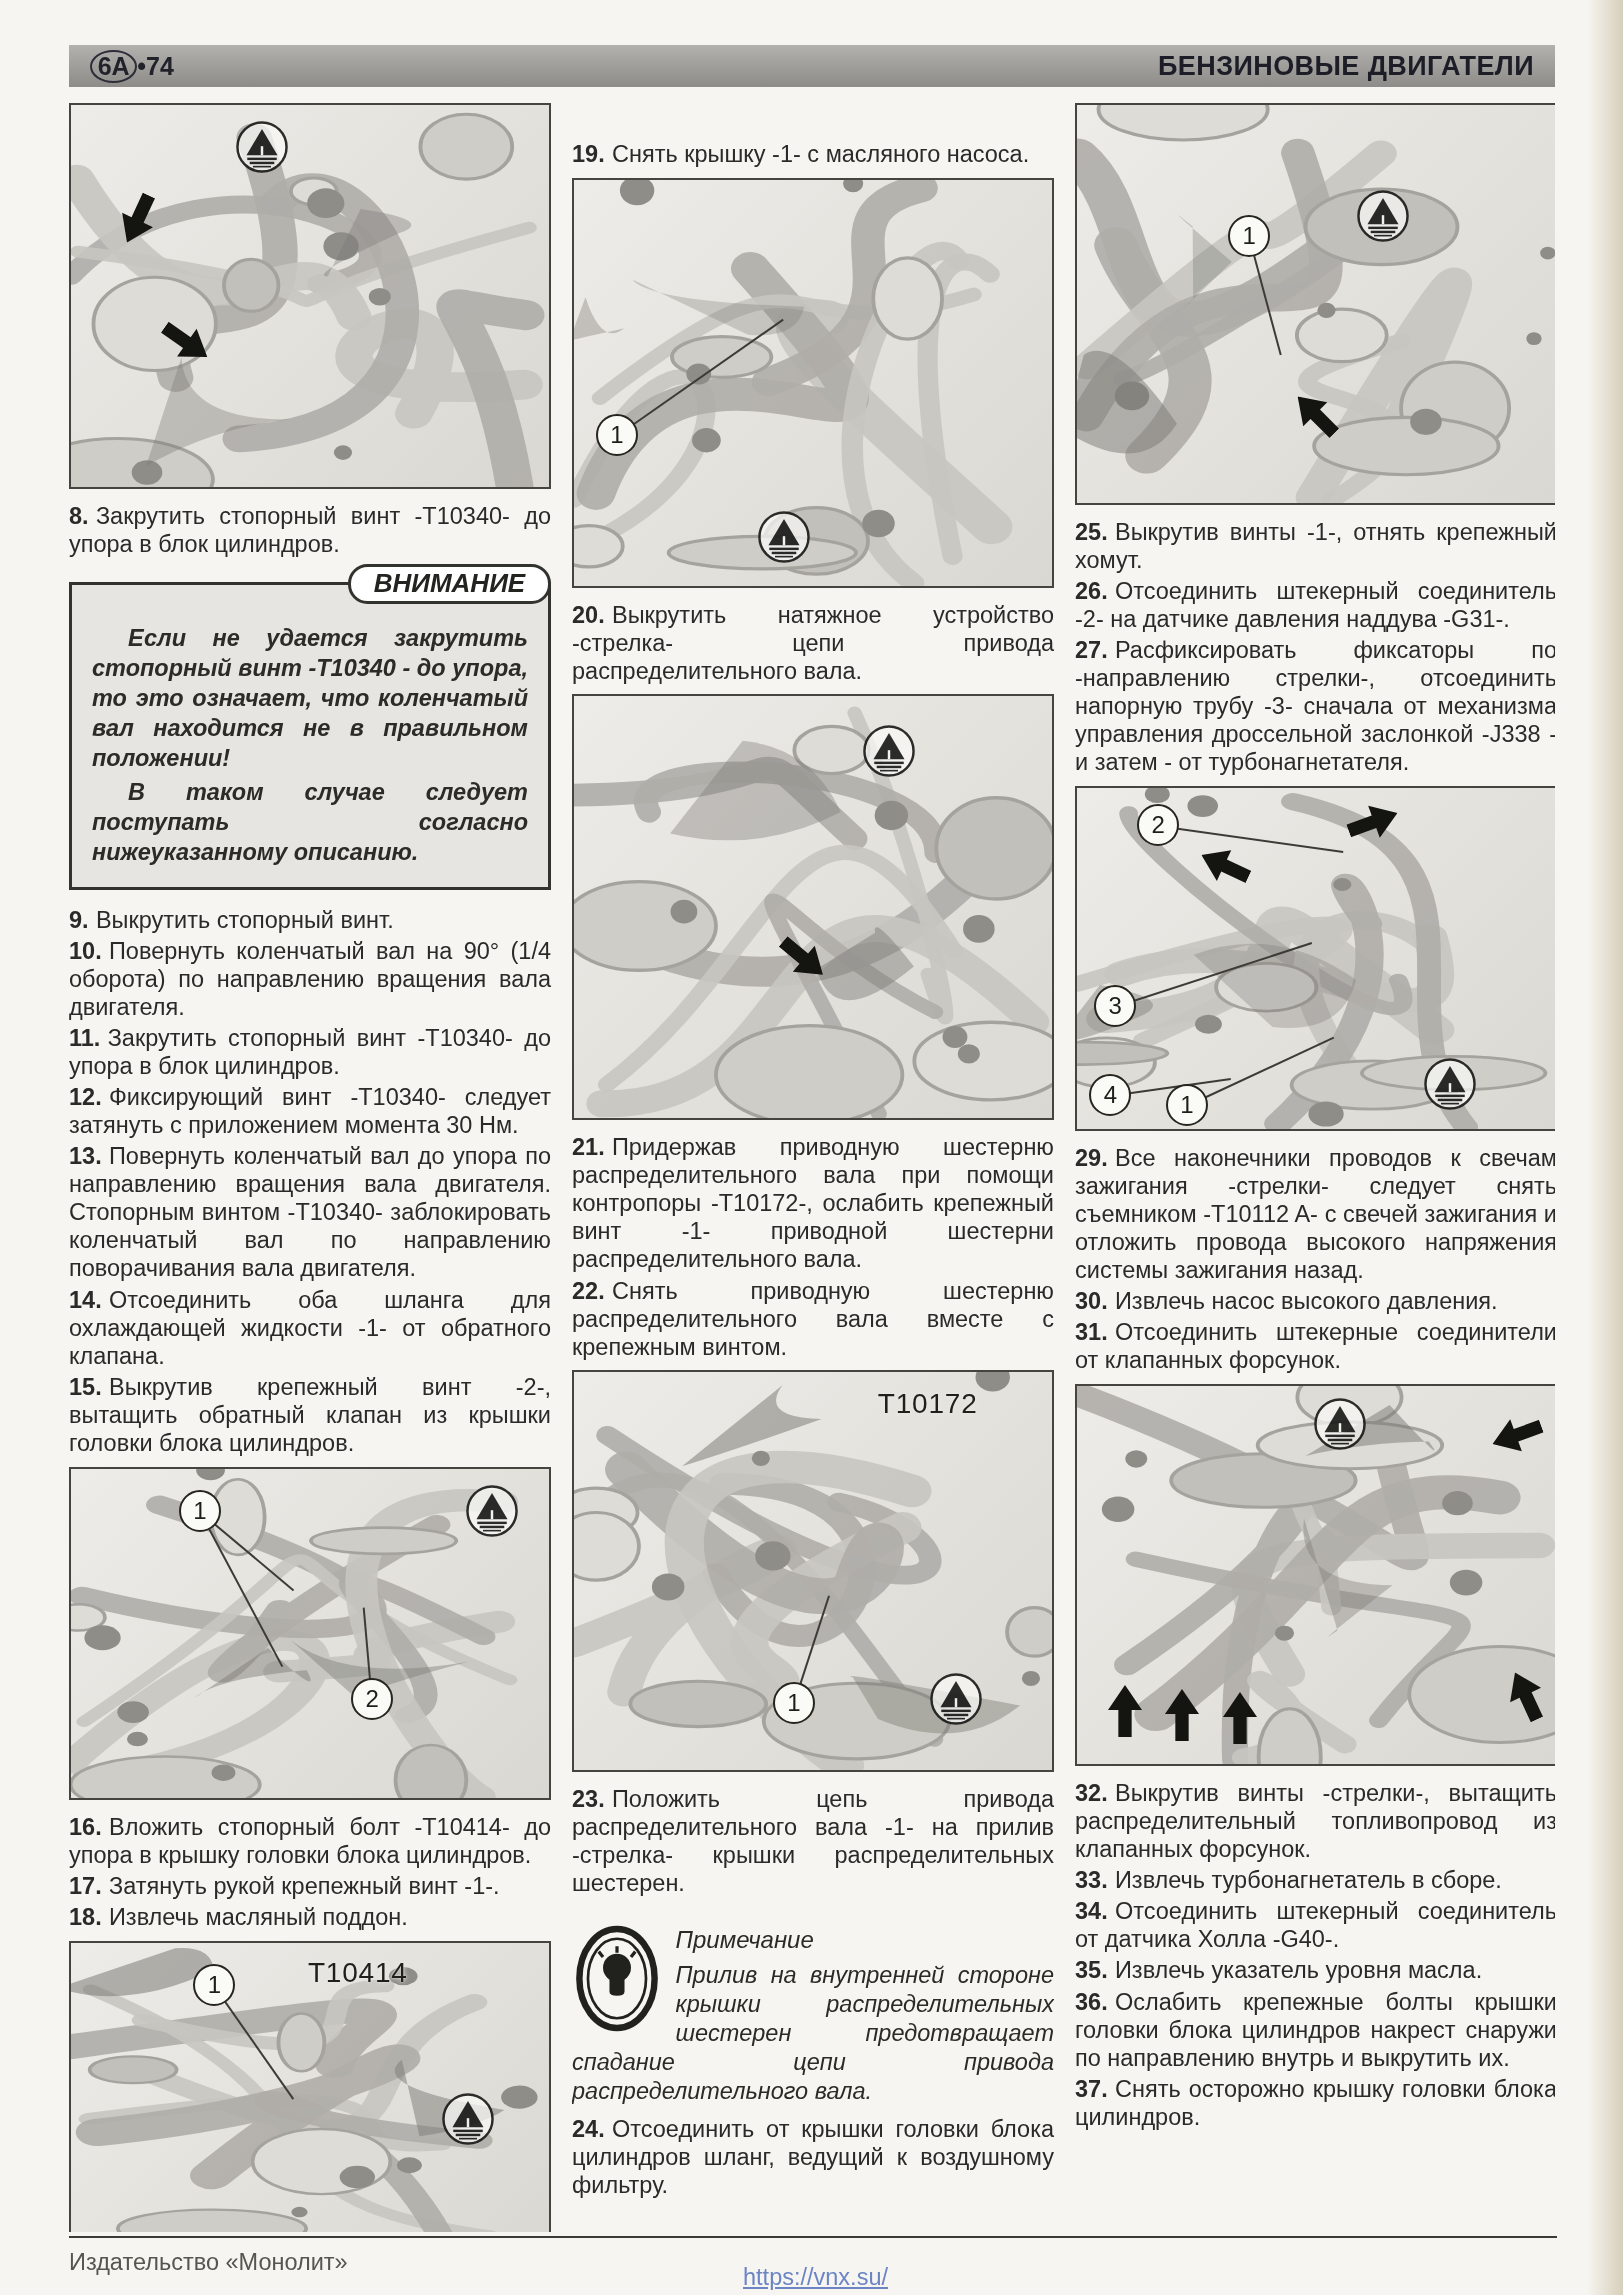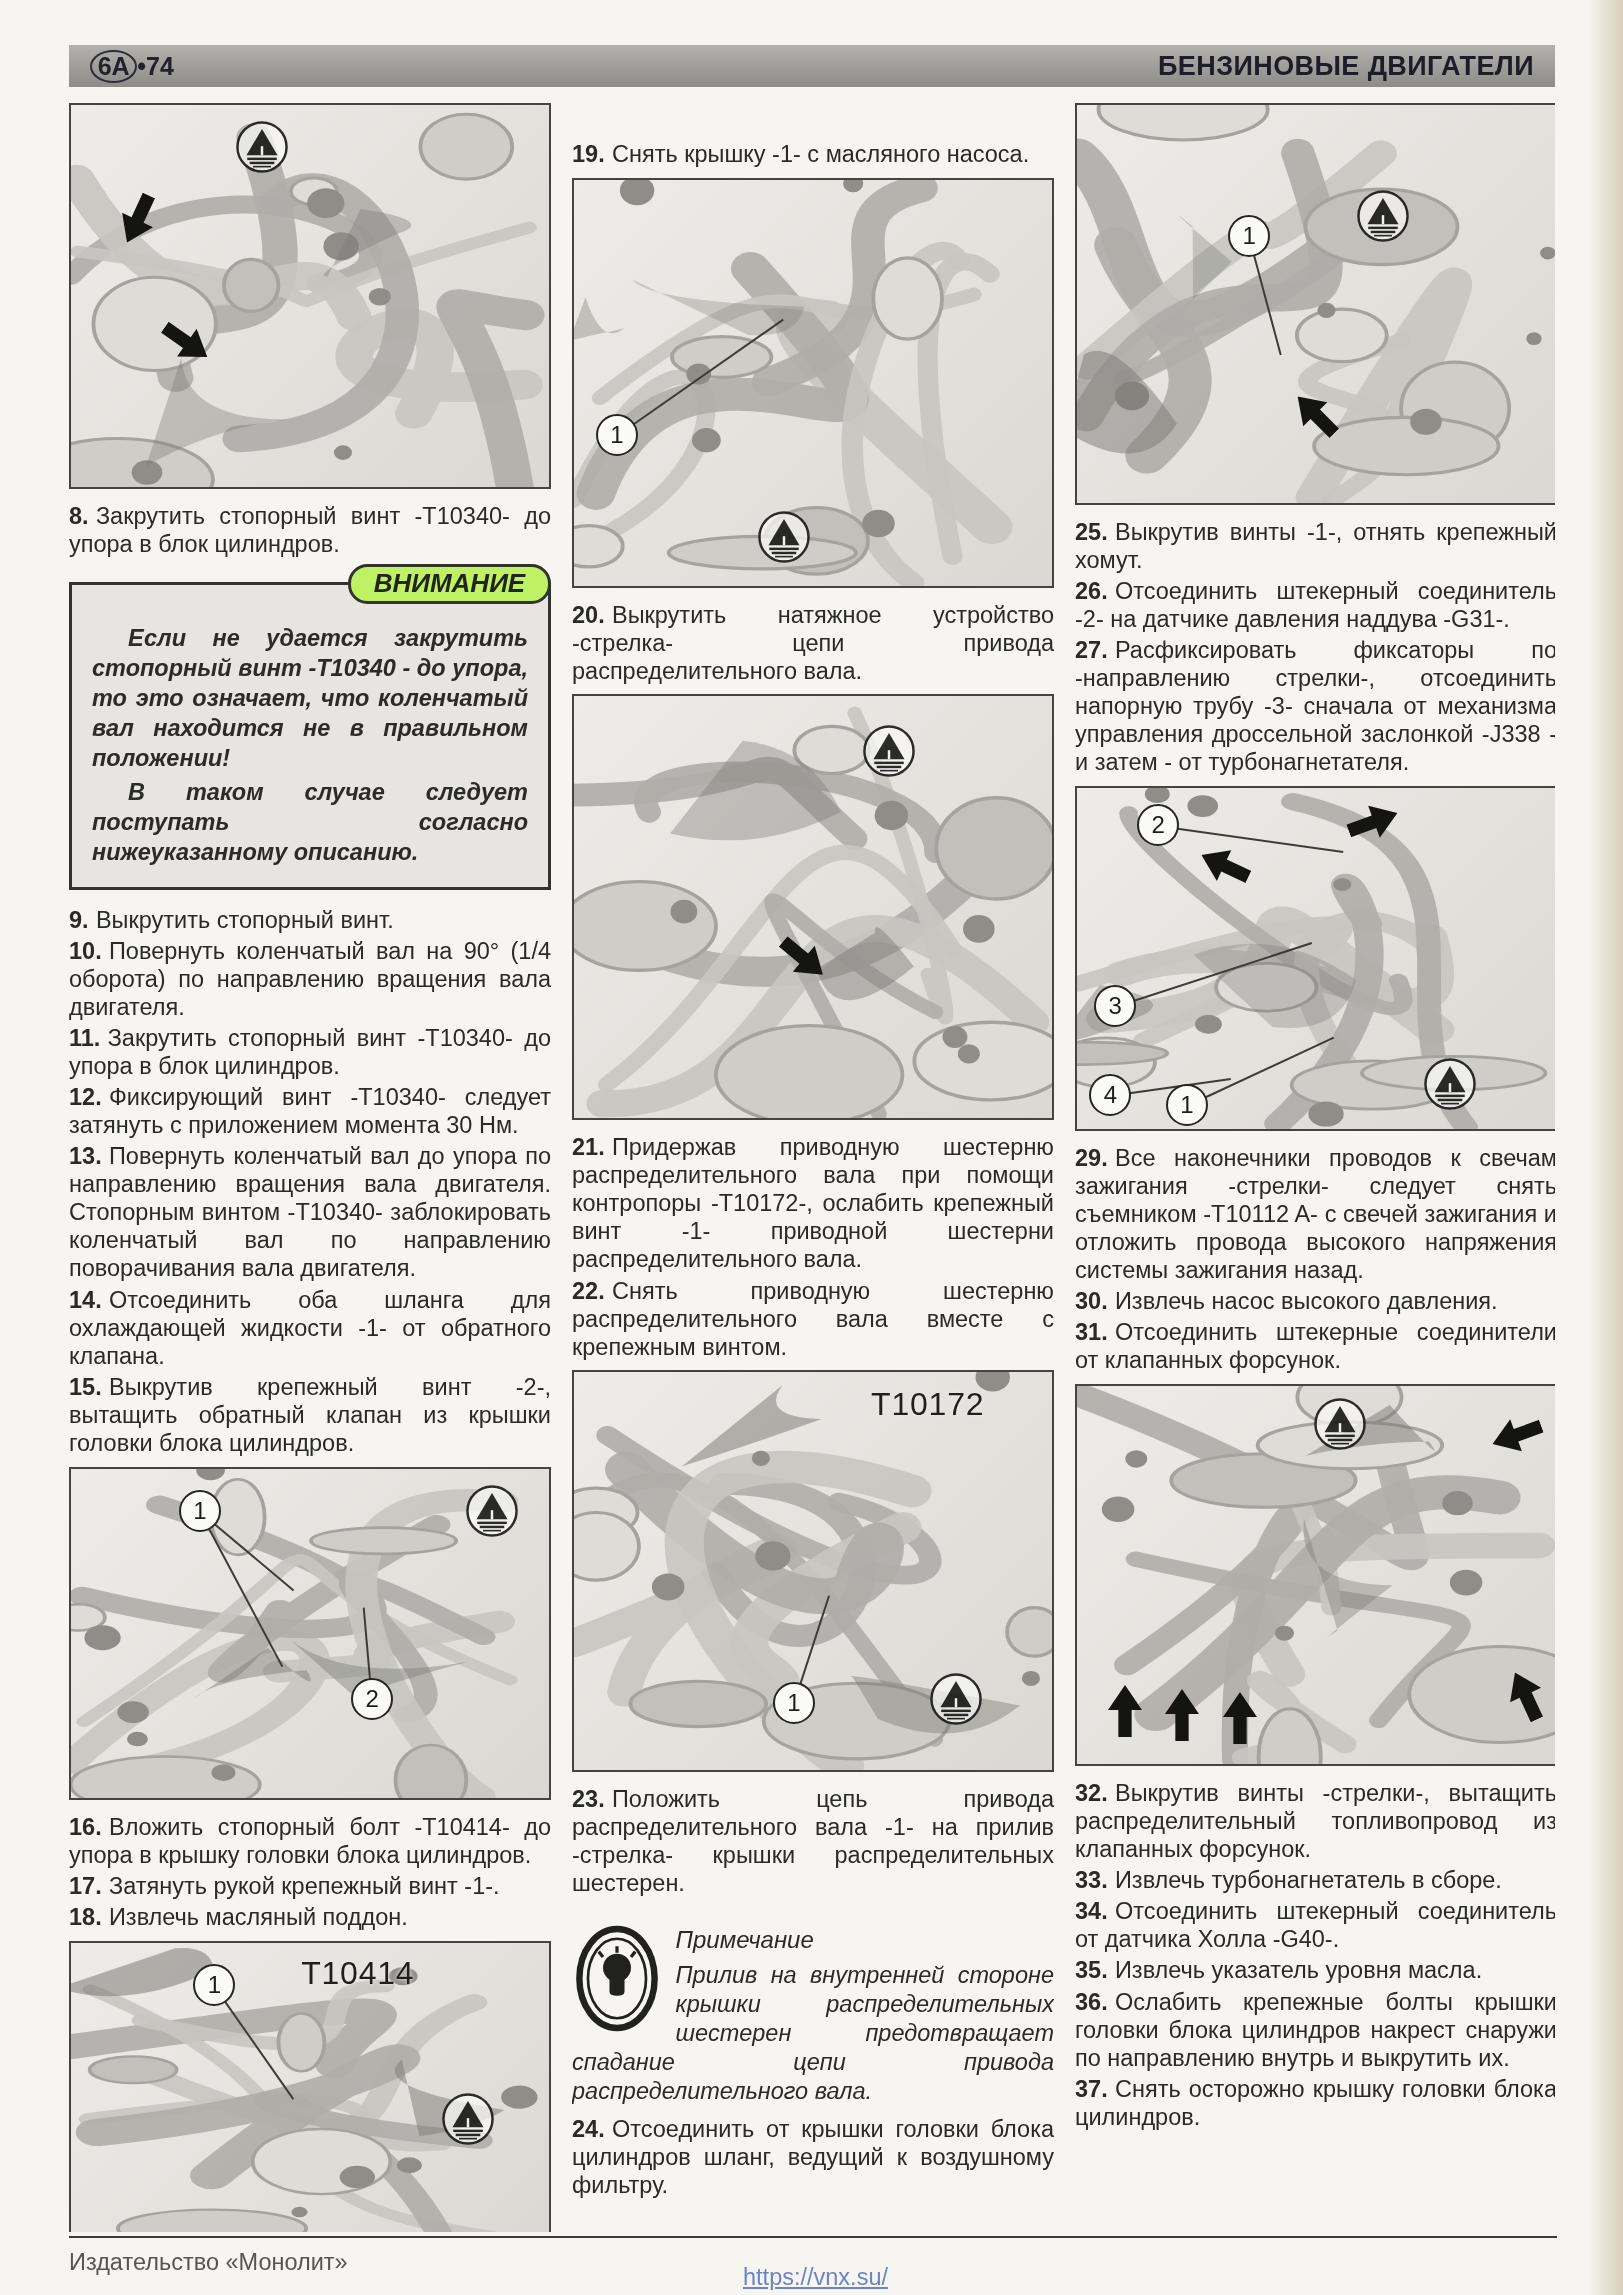--- a/index.html
+++ b/index.html
@@ -26,29 +26,29 @@
   .step{margin:0 0 3.2px;font-size:23.5px;line-height:28px;text-align:justify;color:#2a2a28;}
   .step b{margin-right:7.3px;}
   
   .photo{position:relative;display:block;margin:9.7px 0 13px;border:2.4px solid #45443f;
     background:linear-gradient(135deg,#eeece8,#dad8d2);overflow:hidden;}
   .photo .art{position:absolute;inset:0;width:100%;height:100%;}
   .callout{position:absolute;width:42px;height:42px;box-sizing:border-box;border:2.4px solid #26261f;border-radius:50%;
     background:#fafaf7;color:#1e1e18;font-size:24px;display:flex;align-items:center;justify-content:center;
     transform:translate(-50%,-50%);z-index:4;}
   .lline{position:absolute;height:2.4px;background:#3c3b36;transform-origin:0 50%;z-index:2;}
-  .tlabel{position:absolute;font-size:32px;color:#1f1f1c;z-index:4;transform:translate(-50%,-50%);
+  .tlabel{position:absolute;font-size:28px;color:#1f1f1c;z-index:4;transform:translate(-50%,-50%);
     text-shadow:0 0 4.9px #eceae6,0 0 1.6px #eceae6;letter-spacing:0.8px;}
   .arrow{position:absolute;width:52px;height:37px;background:#141411;z-index:3;
     clip-path:polygon(0 32%,52% 32%,52% 4%,100% 50%,52% 96%,52% 68%,0 68%);}
   .mlogo{position:absolute;transform:translate(-50%,-50%);z-index:3;opacity:.92;line-height:0;}
   
   .attn{position:relative;border:3.2px solid #33332e;background:#e7e5e1;margin:24px 0 16px;padding:34px 16px 16px;}
   .attn-tab{position:absolute;top:-21px;right:-3.2px;border:3.2px solid #33332e;border-radius:19.5px;
-    background:#bef264;padding:1.6px 23px;font-size:26px;font-weight:bold;font-style:italic;color:#23231f;}
+    background:#ffffff;padding:1.6px 23px;font-size:26px;font-weight:bold;font-style:italic;color:#23231f;}
   .attn p{margin:4px;font-size:23.5px;line-height:30px;font-weight:bold;font-style:italic;
     text-align:justify;text-indent:36px;color:#2b2b28;}
   
   .note{margin:24px 0 9.7px;overflow:hidden;}
   .note-icon{float:left;width:86px;height:109px;margin:3.2px 16px 3.2px 1.6px;}
   .note-title{font-style:italic;font-size:24px;margin:4.9px 0 6.5px;color:#2a2a27;}
   .note-text{font-style:italic;font-size:23.5px;line-height:29px;text-align:justify;color:#2a2a27;margin:0;}
   
   .fline{position:absolute;left:69px;top:2236px;width:1488px;height:2.4px;background:#3b3a37;}
   .pub{position:absolute;left:69px;top:2249px;font-size:23.5px;color:#56554f;}

